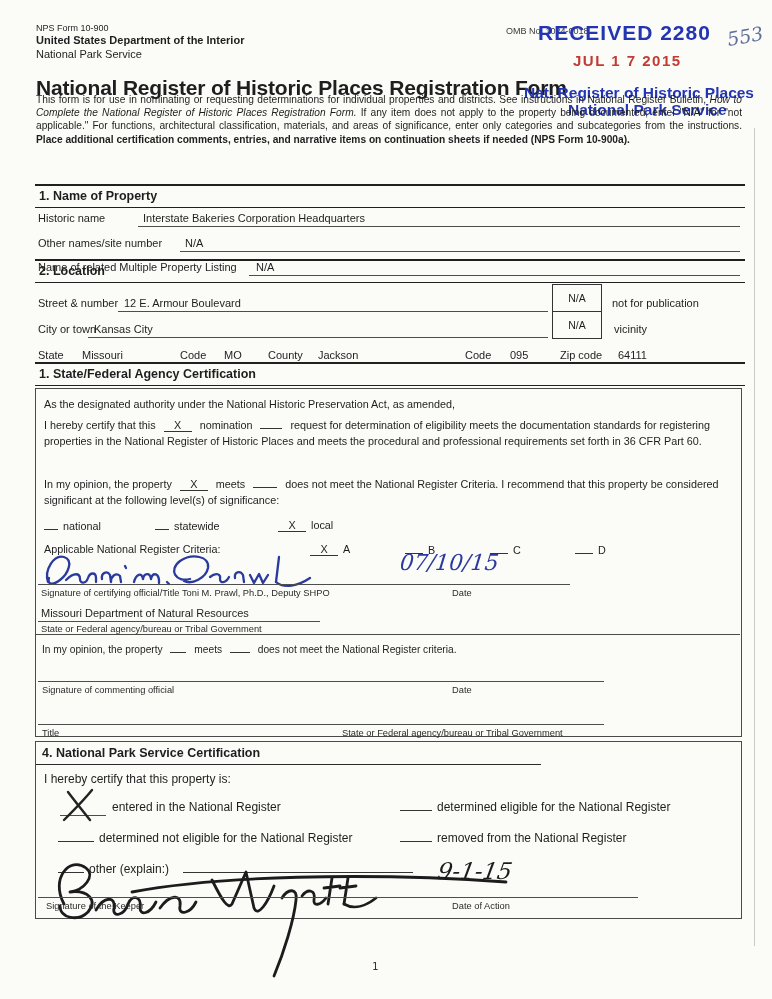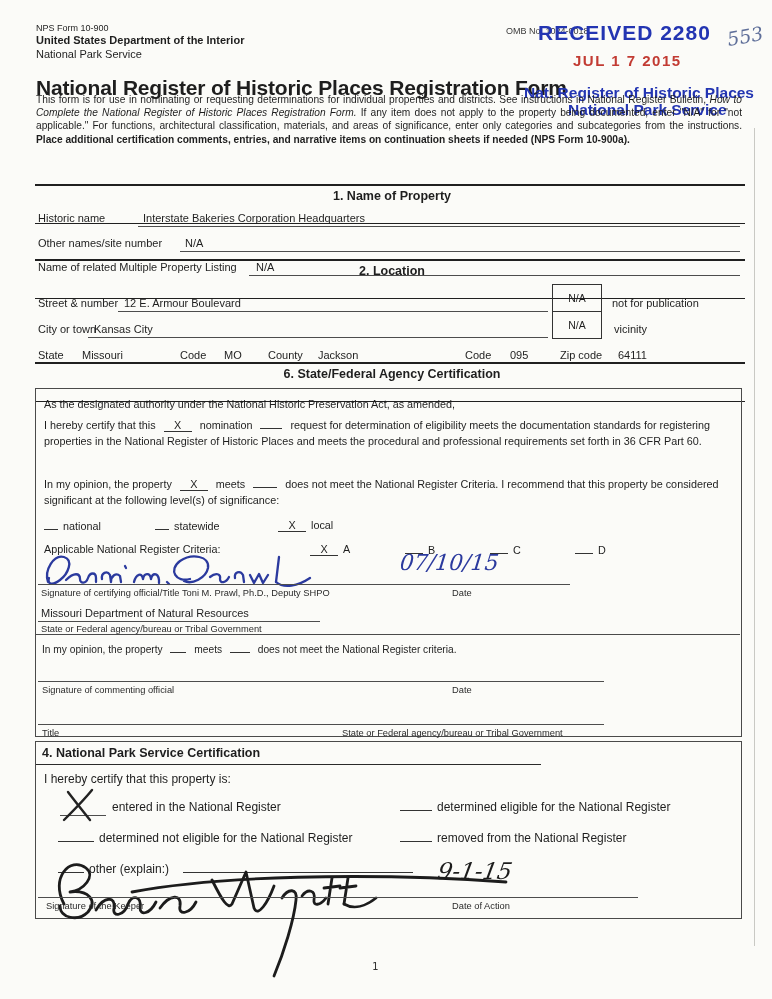--- a/index.html
+++ b/index.html
@@ -1,21 +1,21 @@
 <!DOCTYPE html>
 <html><head>
 <meta charset="utf-8">
 <style>
   html,body{margin:0;padding:0;background:#e8e8e6;}
   #page{position:relative;width:772px;height:999px;background:#fbfbf8;overflow:hidden;
         font-family:"Liberation Sans", sans-serif;color:#1e1e1e;}
   .abs{position:absolute;}
   .fs9{font-size:9px;} .fs93{font-size:9.3px;color:#2a2a2a;} .fs10{font-size:12px;} .fs11{font-size:11px;} .b{font-weight:bold;}
   .heading{font-weight:bold;font-size:12.5px;border-top:2.2px solid #202020;
-           border-bottom:1.8px solid #202020;padding:3px 0 20px 4px;background:transparent;text-align:center;}
+           border-bottom:1.8px solid #202020;padding:3px 0 4px 4px;background:transparent;}
   .uline{border-top:1px solid #4d4d4d;height:0;}
   .mk{display:inline-block;min-width:28px;text-align:center;border-bottom:1.2px solid #333;
       margin:0 5px;line-height:11px;font-size:10.8px;}
   .bl{display:inline-block;border-bottom:1.2px solid #333;height:10px;margin:0 5px;vertical-align:baseline;}
   .box{border:1.3px solid #4a4a4a;background:transparent;}
   .stamp-blue{color:#2335b2;font-weight:bold;letter-spacing:1px;}
   .stamp-red{color:#c23b33;font-weight:bold;letter-spacing:1.5px;}
   .hand-blue{color:#2b3a9e;font-family:"DejaVu Serif",serif;font-style:italic;}
   .hand-black{color:#1c1c1c;font-family:"DejaVu Serif",serif;font-style:italic;}
   .hand-gray{color:#5f6f99;font-family:"DejaVu Serif",serif;font-style:italic;}
@@ -87,21 +87,21 @@
   <div class="abs fs11" style="left:268px;top:349px;">County</div>
   <div class="abs fs11" style="left:318px;top:349px;">Jackson</div>
   <div class="abs uline" style="left:310px;top:363px;width:150px;"></div>
   <div class="abs fs11" style="left:465px;top:349px;">Code</div>
   <div class="abs fs11" style="left:510px;top:349px;">095</div>
   <div class="abs uline" style="left:500px;top:363px;width:50px;"></div>
   <div class="abs fs11" style="left:560px;top:349px;">Zip code</div>
   <div class="abs fs11" style="left:618px;top:349px;">64111</div>
   <div class="abs uline" style="left:610px;top:363px;width:60px;"></div>
 
-  <div class="abs heading" style="left:35px;top:362px;width:706px;">6. State/Federal Agency Certification</div>
+  <div class="abs heading" style="left:35px;top:362px;width:706px;">1. State/Federal Agency Certification</div>
 
   <div class="abs box" style="left:35px;top:388px;width:705px;height:347px;"></div>
 
   <div class="abs" style="left:44px;top:398px;font-size:10.8px;">As the designated authority under the National Historic Preservation Act, as amended,</div>
 
   <p class="abs" style="left:44px;top:418px;width:688px;font-size:10.8px;line-height:15.5px;margin:0;">
     <span>I hereby certify that this</span>
     <span class="mk">X</span>
     <span>nomination</span>
     <span class="bl" style="width:22px;"></span>

